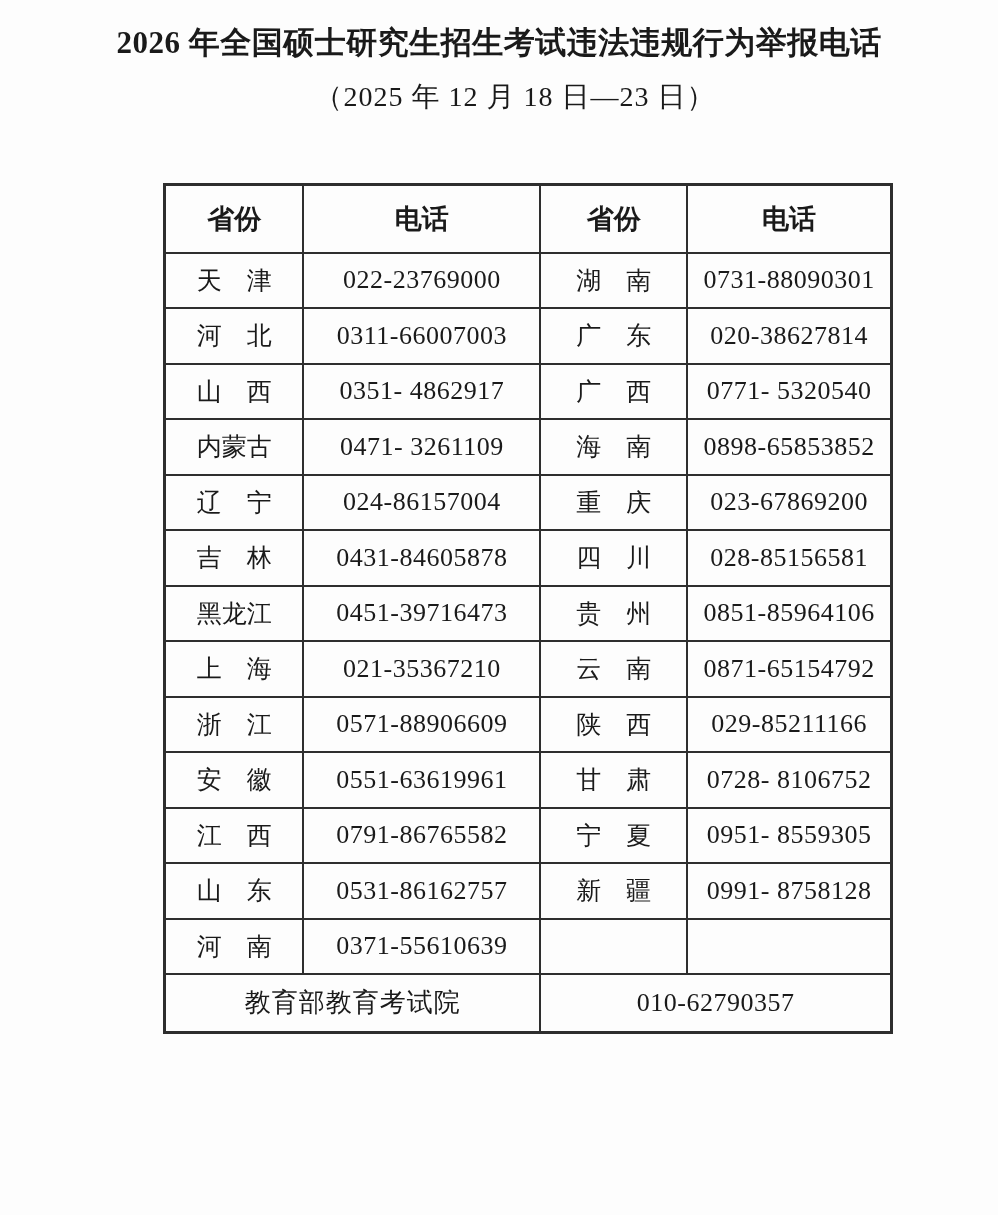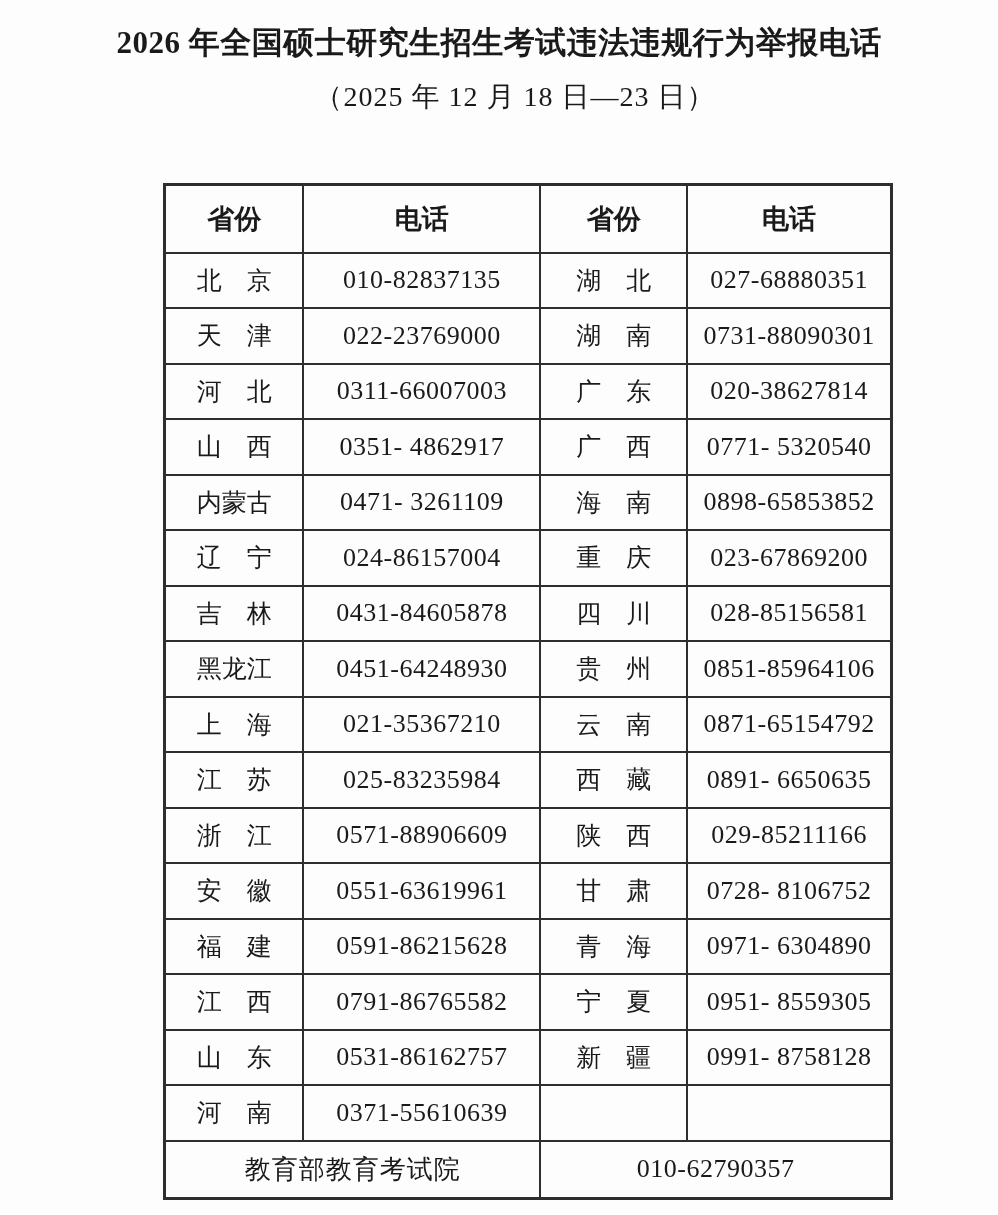--- a/index.html
+++ b/index.html
@@ -105,26 +105,20 @@
       <thead>
         <tr>
           <th>省份</th>
           <th>电话</th>
           <th>省份</th>
           <th>电话</th>
         </tr>
       </thead>
       <tbody id="table-body">
 
-      <tr>
-            <td class="province">北　京</td>
-            <td class="phone">010-82837135</td>
-            <td class="province">湖　北</td>
-            <td class="phone">027-68880351</td>
-          </tr>
           <tr>
             <td class="province">天　津</td>
             <td class="phone">022-23769000</td>
             <td class="province">湖　南</td>
             <td class="phone">0731-88090301</td>
           </tr>
           <tr>
             <td class="province">河　北</td>
             <td class="phone">0311-66007003</td>
             <td class="province">广　东</td>
@@ -149,53 +143,41 @@
             <td class="phone">023-67869200</td>
           </tr>
           <tr>
             <td class="province">吉　林</td>
             <td class="phone">0431-84605878</td>
             <td class="province">四　川</td>
             <td class="phone">028-85156581</td>
           </tr>
           <tr>
             <td class="province">黑龙江</td>
-            <td class="phone">0451-64248930</td>
+            <td class="phone">0451-39716473</td>
             <td class="province">贵　州</td>
             <td class="phone">0851-85964106</td>
           </tr>
           <tr>
             <td class="province">上　海</td>
             <td class="phone">021-35367210</td>
             <td class="province">云　南</td>
             <td class="phone">0871-65154792</td>
           </tr>
           <tr>
-            <td class="province">江　苏</td>
-            <td class="phone">025-83235984</td>
-            <td class="province">西　藏</td>
-            <td class="phone">0891- 6650635</td>
-          </tr>
-          <tr>
             <td class="province">浙　江</td>
             <td class="phone">0571-88906609</td>
             <td class="province">陕　西</td>
             <td class="phone">029-85211166</td>
           </tr>
           <tr>
             <td class="province">安　徽</td>
             <td class="phone">0551-63619961</td>
             <td class="province">甘　肃</td>
             <td class="phone">0728- 8106752</td>
-          </tr>
-          <tr>
-            <td class="province">福　建</td>
-            <td class="phone">0591-86215628</td>
-            <td class="province">青　海</td>
-            <td class="phone">0971- 6304890</td>
           </tr>
           <tr>
             <td class="province">江　西</td>
             <td class="phone">0791-86765582</td>
             <td class="province">宁　夏</td>
             <td class="phone">0951- 8559305</td>
           </tr>
           <tr>
             <td class="province">山　东</td>
             <td class="phone">0531-86162757</td>

